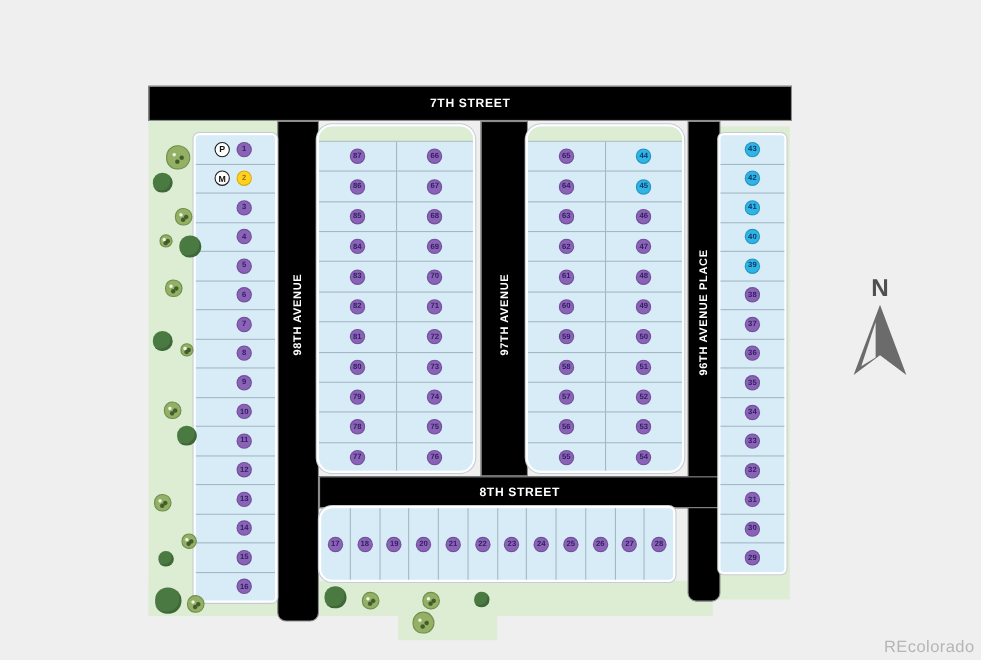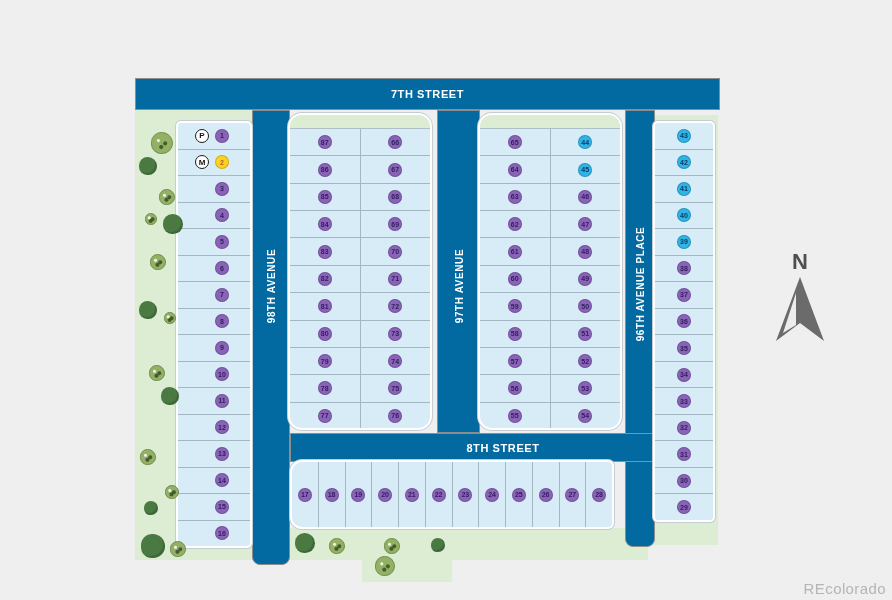--- a/index.html
+++ b/index.html
@@ -2,21 +2,21 @@
 <html style="--purple: #8a63b8; --purple-text: #32205e; --cyan: #2fb4e6; --cyan-text: #0e3a66; --yellow: #ffd21e; --yellow-text: #a8651a;"><head>
 <meta charset="utf-8">
 <style>
   html,body{margin:0;padding:0;background:#efefef;font-family:"Liberation Sans",sans-serif;}
   .stage{position:relative;width:892px;height:600px;background:#efefef;overflow:hidden;}
 
   
   .green{position:absolute;background:#dcedd3;z-index:1;}
 
   
-  .road{position:absolute;background:#0369a1;border:1px solid #8d8d8d;box-sizing:border-box;z-index:2;}
+  .road{position:absolute;background:#000000;border:1px solid #8d8d8d;box-sizing:border-box;z-index:2;}
   .road-label{position:absolute;left:0;top:0;width:100%;height:100%;display:flex;align-items:center;justify-content:center;
     color:#ffffff;font-weight:bold;font-size:11px;letter-spacing:.6px;white-space:nowrap;}
   .vlabel{position:absolute;left:50%;white-space:nowrap;color:#ffffff;font-weight:bold;font-size:10px;letter-spacing:.6px;
     transform:translate(-50%,-50%) rotate(-90deg);}
 
   
   .block{position:absolute;background:#d8ecf7;box-sizing:border-box;z-index:3;
     box-shadow:0 0 0 2px #ffffff,0 0 0 3px #c4cdd3;}
   .rounded{border-radius:12px;overflow:hidden;}
   .block-header{height:13px;background:#dcedd3;border-bottom:1px solid #aebfc8;}
@@ -67,21 +67,21 @@
   </div>
   <div class="road" style="left:252px;top:110px;width:38px;height:455px;border-radius:0 0 8px 8px;">
     <span class="vlabel" style="top:175px;">98TH AVENUE</span>
   </div>
   <div class="road" style="left:437px;top:110px;width:43px;height:323px;">
     <span class="vlabel" style="top:175px;">97TH AVENUE</span>
   </div>
   <div class="road" style="left:625px;top:110px;width:30px;height:437px;border-radius:0 0 8px 8px;">
     <span class="vlabel" style="top:173px;">96TH AVENUE PLACE</span>
   </div>
-  <div class="road" style="left:290px;top:433px;width:426px;height:29px;">
+  <div class="road" style="left:290px;top:433px;width:365px;height:29px;">
     <span class="road-label">8TH STREET</span>
   </div>
 
   <div id="west-block" class="block vstack westcol" style="left:178px;top:123px;width:72px;height:423px;border-radius:3px;">
       <div class="cell">
         <span class="marker">P</span>
         <span class="badge purple">1</span>
       </div>
       <div class="cell">
         <span class="marker">M</span>

